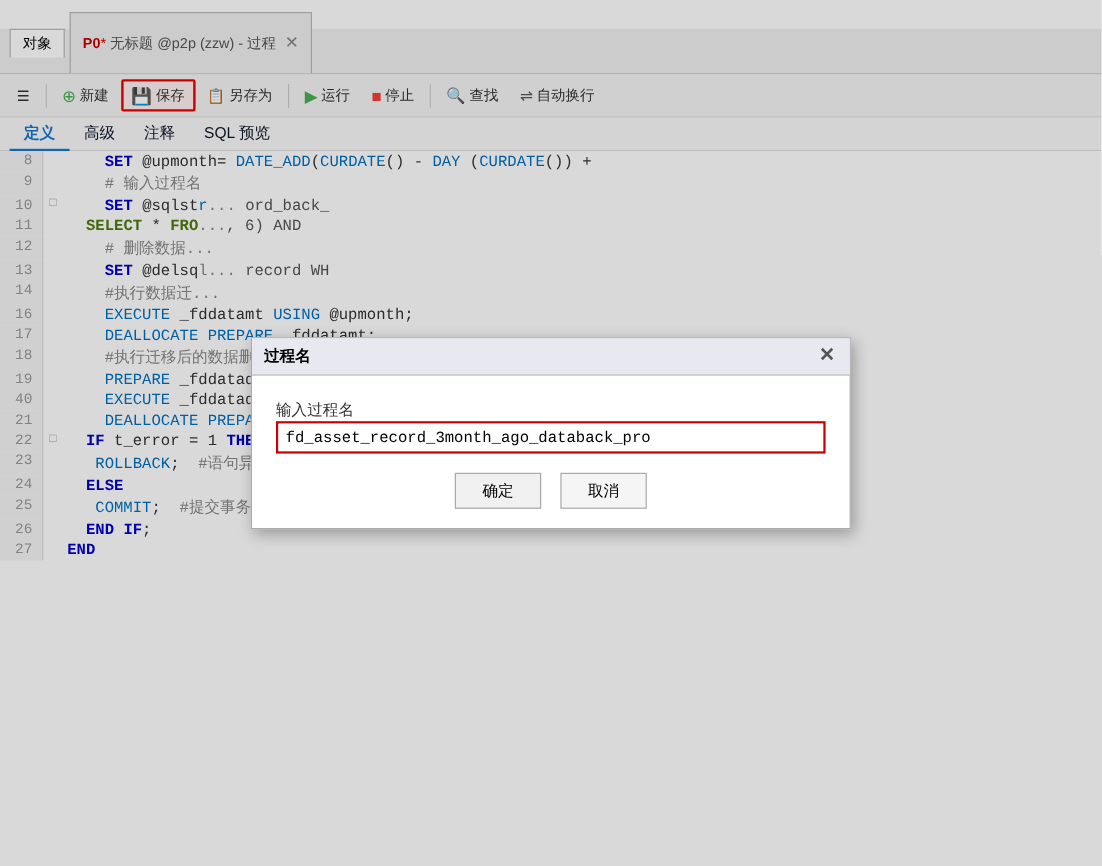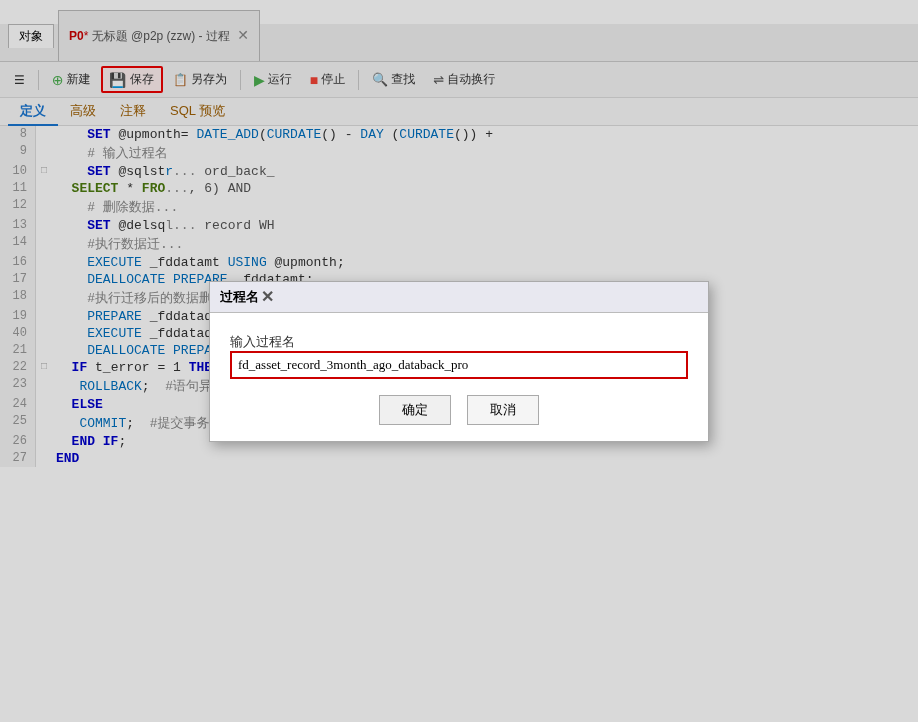--- a/index.html
+++ b/index.html
@@ -101,21 +101,21 @@
       align-items: flex-start;
       height: 28px;
       padding: 0 8px;
       gap: 0;
     }
     .sub-tab {
       padding: 4px 12px;
       font-size: 13px;
       cursor: pointer;
       border-bottom: 2px solid transparent;
-      color: #a16207;
+      color: #0f172a;
     }
     .sub-tab.active {
       border-bottom: 2px solid #1976d2;
       color: #1976d2;
       font-weight: bold;
     }
 
     
     .code-area {
       background: #fff;
@@ -191,20 +191,21 @@
       min-width: 500px;
       z-index: 200;
       position: relative;
     }
     .dialog-titlebar {
       background: #e8e8f0;
       border-bottom: 1px solid #bbb;
       padding: 6px 10px;
       display: flex;
       align-items: center;
+      justify-content: space-between;
       font-size: 13px;
       font-weight: bold;
     }
     .dialog-close {
       font-size: 16px;
       cursor: pointer;
       color: #555;
       line-height: 1;
       padding: 0 2px;
     }
@@ -220,21 +221,21 @@
       border: 2px solid #c00;
       display: inline-block;
       width: 100%;
     }
     .dialog-input {
       width: 100%;
       font-size: 13px;
       padding: 4px 6px;
       border: none;
       outline: none;
-      font-family: Liberation Serif, serif;
+      font-family: Liberation Mono, monospace;
     }
     .dialog-buttons {
       display: flex;
       justify-content: center;
       gap: 16px;
       margin-top: 16px;
     }
     .dialog-btn {
       min-width: 72px;
       padding: 5px 20px;

